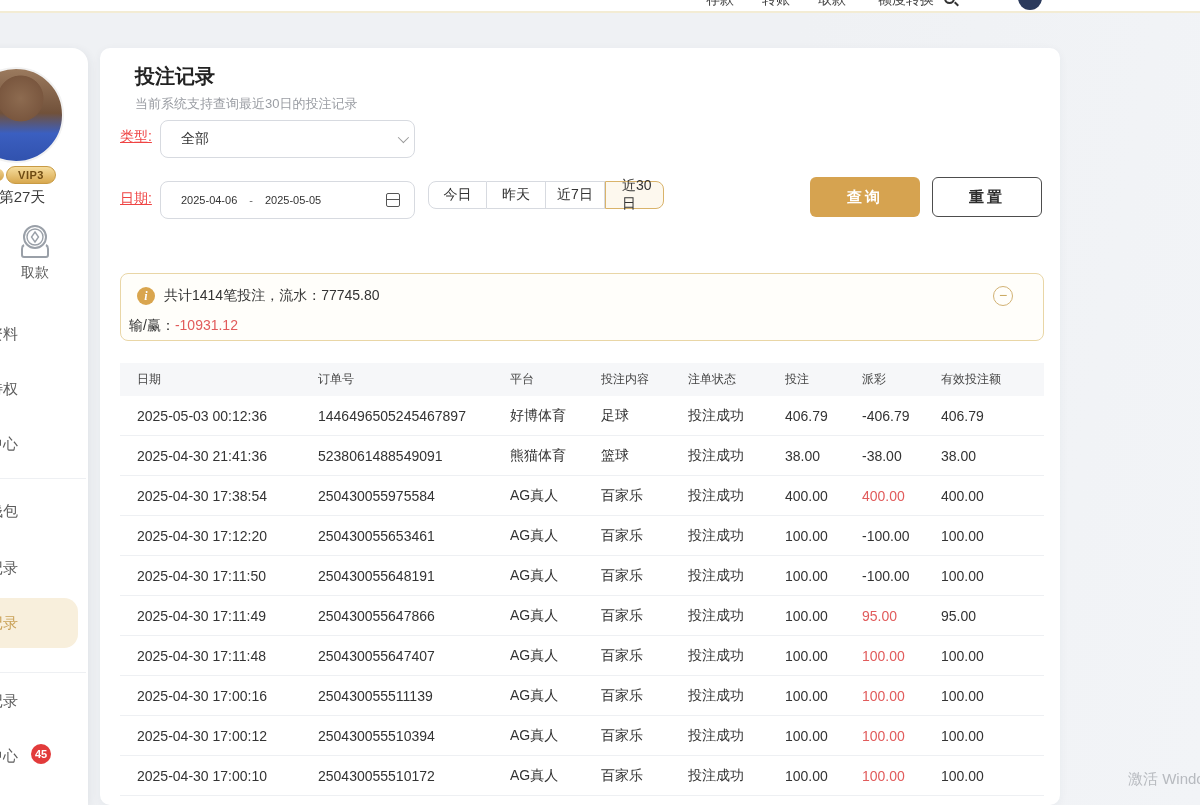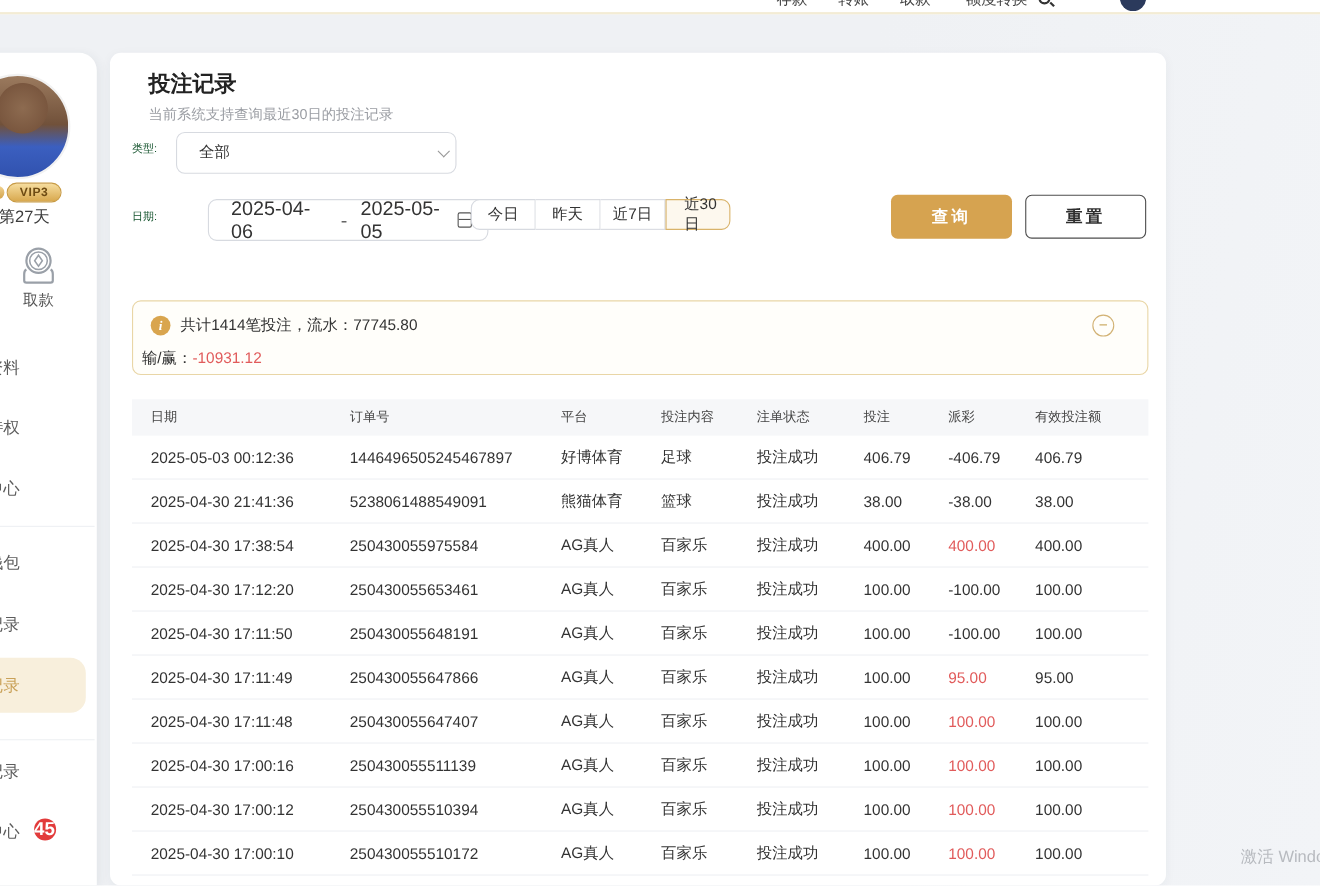--- a/index.html
+++ b/index.html
@@ -56,42 +56,42 @@
   .menu-item:nth-of-type(5){ top:511px; }
   .menu-item:nth-of-type(6){ top:566px; }
   .menu-item:nth-of-type(7){ top:644px; }
   .menu-item:nth-of-type(8){ top:699px; }
   .menu-item.active { color:#c9a158; }
   .active-bg { position:absolute; left:60px; top:550px; width:140px; height:50px;
                background:#f8efdc; border-radius:14px; z-index:-1; }
   .menu-div { position:absolute; left:60px; width:148px; height:1px; background:#eef0f3; }
   .menu-div.d1 { top:430px; } .menu-div.d2 { top:624px; }
   .menu-badge { position:absolute; left:153px; top:696px; width:20px; height:20px; border-radius:50%;
-                background:#e23b3b; color:#fff; font-size:17px; font-weight:bold;
-                line-height:20px; }
+                background:#e23b3b; color:#fff; font-size:11px; font-weight:bold;
+                text-align:center; line-height:20px; }
 
   
   .main { position:absolute; left:100px; top:48px; width:960px; height:757px; background:#fff;
           border-radius:10px; box-shadow:0 2px 10px rgba(40,50,70,.05); }
   .page-title { position:absolute; left:35px; top:15px; font-size:20px; font-weight:bold; color:#222; }
   .page-sub { position:absolute; left:35px; top:47px; font-size:13px; color:#9a9da3; }
 
-  .flt-label { position:absolute; font-size:10px; color:#14532d; }
+  .flt-label { position:absolute; font-size:14px; color:#ef4444;text-decoration:underline; }
   .lbl-type { left:20px; top:80px; }
   .lbl-date { left:20px; top:142px; }
 
   .select-box { position:absolute; left:60px; top:72px; width:255px; height:38px;
                 border:1px solid #d7dae0; border-radius:8px; background:#fff; cursor:pointer;
                 display:flex; align-items:center; padding:0 8px 0 20px; font-size:14px; color:#333; }
   .chevron { margin-left:auto; width:8px; height:8px; border-right:1.5px solid #999;
              border-bottom:1.5px solid #999; transform:rotate(45deg) translateY(-2px); }
 
   .date-box { position:absolute; left:60px; top:133px; width:255px; height:38px;
               border:1px solid #d7dae0; border-radius:8px; background:#fff; cursor:pointer;
-              display:flex; align-items:center; padding:0 14px 0 20px; font-size:18px; color:#333;margin-left:29px; }
+              display:flex; align-items:center; padding:0 14px 0 20px; font-size:11px; color:#333; }
   .date-sep { margin:0 12px; color:#666; }
   .cal-icon { margin-left:auto; width:14px; height:14px; border:1.6px solid #555; border-radius:2px;
               position:relative; }
   .cal-icon::after { content:""; position:absolute; left:0; right:0; top:4.5px; height:1.6px; background:#555; }
 
   .quick-group { position:absolute; left:328px; top:133px; height:38px; display:flex; }
   .quick-btn { width:59px; height:28px; border:1px solid #d7dae0; border-left-width:0;
                background:#fff; font-size:14px; color:#333; display:flex; align-items:center;
                justify-content:center; cursor:pointer; }
   .quick-btn:first-child { border-left-width:1px; border-radius:8px 0 0 8px; }

